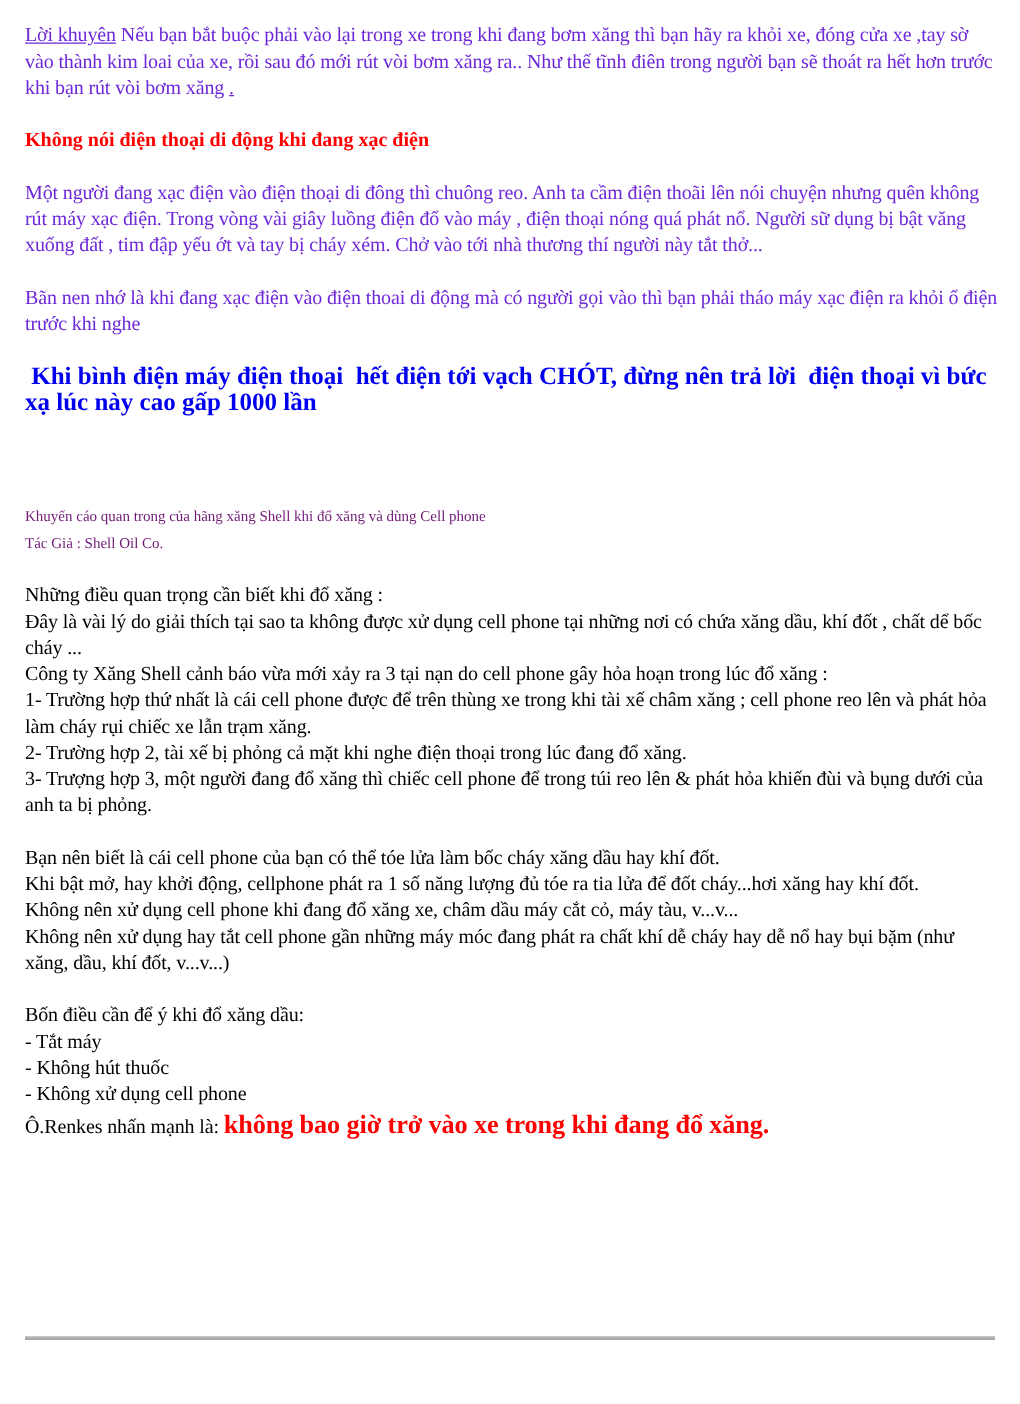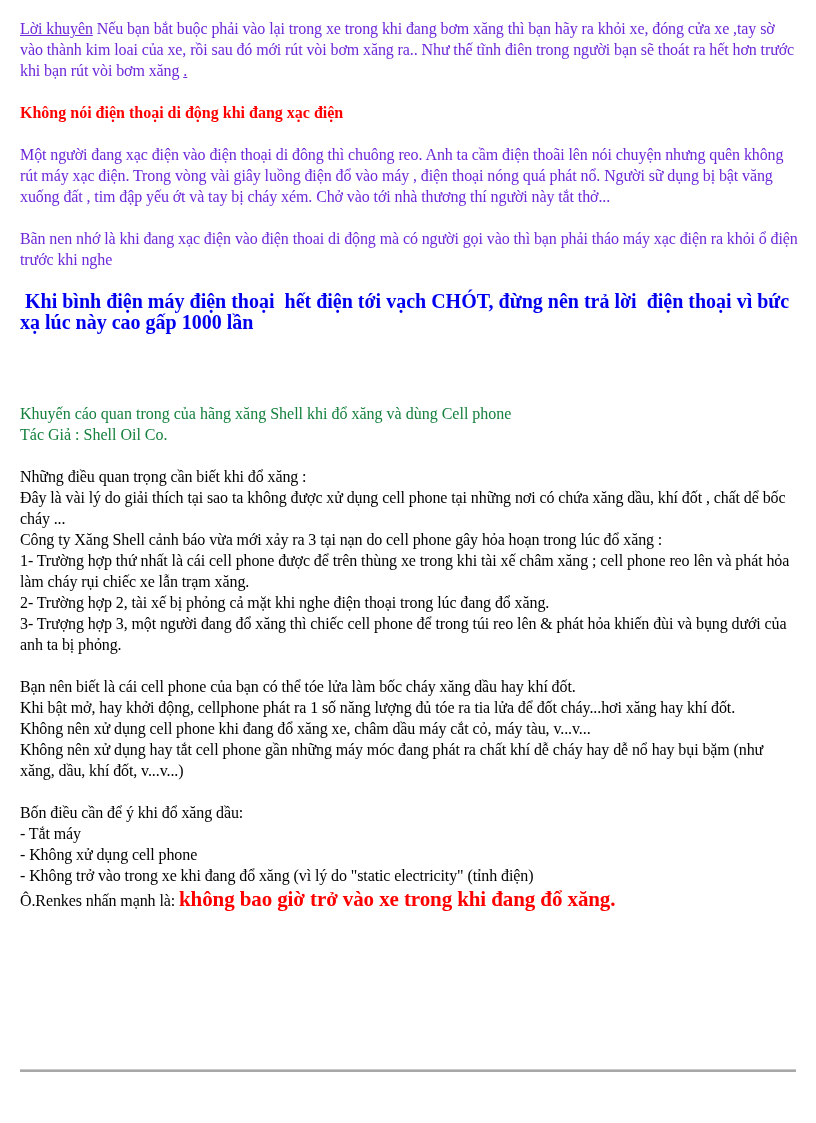--- a/index.html
+++ b/index.html
@@ -38,22 +38,22 @@
       font-size: 16px;
       line-height: 21px;
     }
     .dark-blue-bold {
       color: #0000ee;
       font-weight: bold;
       font-size: 20px;
       line-height: 21px;
     }
     .red {
-      color: #15803d;
-      font-size: 16px;
+      color: #701a75;
+      font-size: 12px;
       line-height: 21px;
     }
     .black {
       color: #000000;
       font-size: 16px;
       line-height: 21px;
       letter-spacing: -0.1px;
     }
     .underline {
       text-decoration: underline;
@@ -101,21 +101,21 @@
   <p class="black">2- Trường hợp 2, tài xế bị phỏng cả mặt khi nghe điện thoại trong lúc đang đổ xăng.</p>
   <p class="black" style="margin-bottom:21px;">3- Trượng hợp 3, một người đang đổ xăng thì chiếc cell phone để trong túi reo lên  &amp; phát hỏa khiến đùi và bụng dưới của anh ta bị phỏng.</p>
 
   <p class="black">Bạn nên biết là cái cell phone của bạn có thể tóe lửa làm bốc cháy xăng dầu hay khí đốt.</p>
   <p class="black">Khi bật mở, hay khởi động, cellphone phát ra 1 số năng lượng đủ tóe ra tia lửa để đốt cháy...hơi xăng hay khí đốt.</p>
   <p class="black">Không nên xử dụng cell phone khi  đang đổ xăng xe, châm dầu máy cắt cỏ, máy tàu, v...v...</p>
   <p class="black" style="margin-bottom:21px;">Không nên xử dụng hay tắt cell phone gần những máy móc đang phát ra chất khí dễ cháy hay dễ nổ hay bụi bặm (như xăng, dầu, khí đốt, v...v...)</p>
 
   <p class="black">Bốn điều cần để ý khi đổ xăng dầu:</p>
   <p class="black">- Tắt máy</p>
+  <p class="black">- Không hút thuốc</p>
   <p class="black">- Không xử dụng cell phone</p>
-  <p class="black">- Không trở vào trong xe khi đang đổ xăng (vì lý do "static electricity"  (tỉnh điện)</p>
 
   <p class="black" style="line-height:26px;">
     <span>Ô.Renkes nhấn mạnh là: </span><span class="emph-red">không bao giờ trở vào xe trong khi đang đổ xăng.</span>
   </p>
 </div>
 
 <div class="rule"></div>
 
 </body></html>

